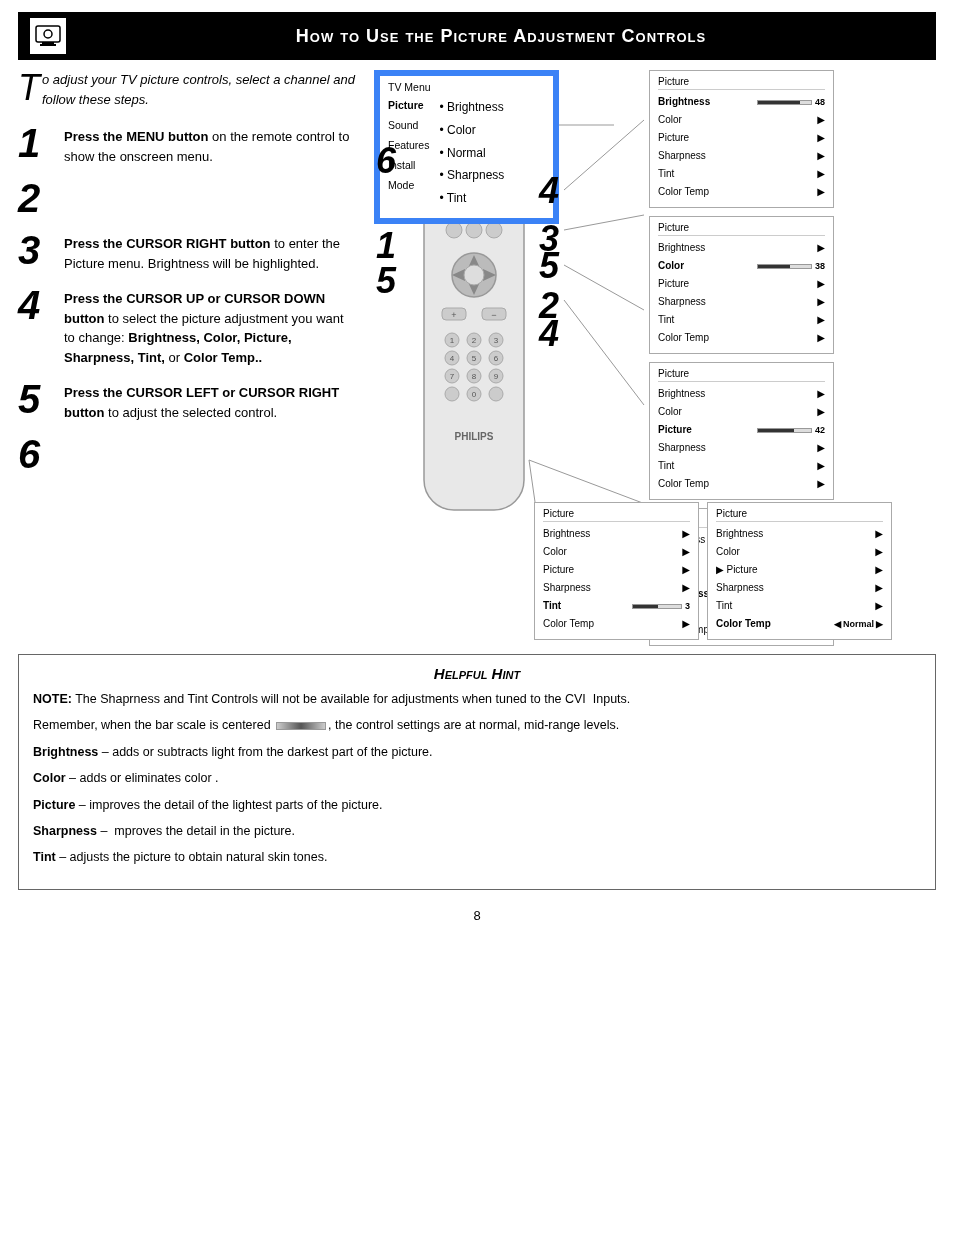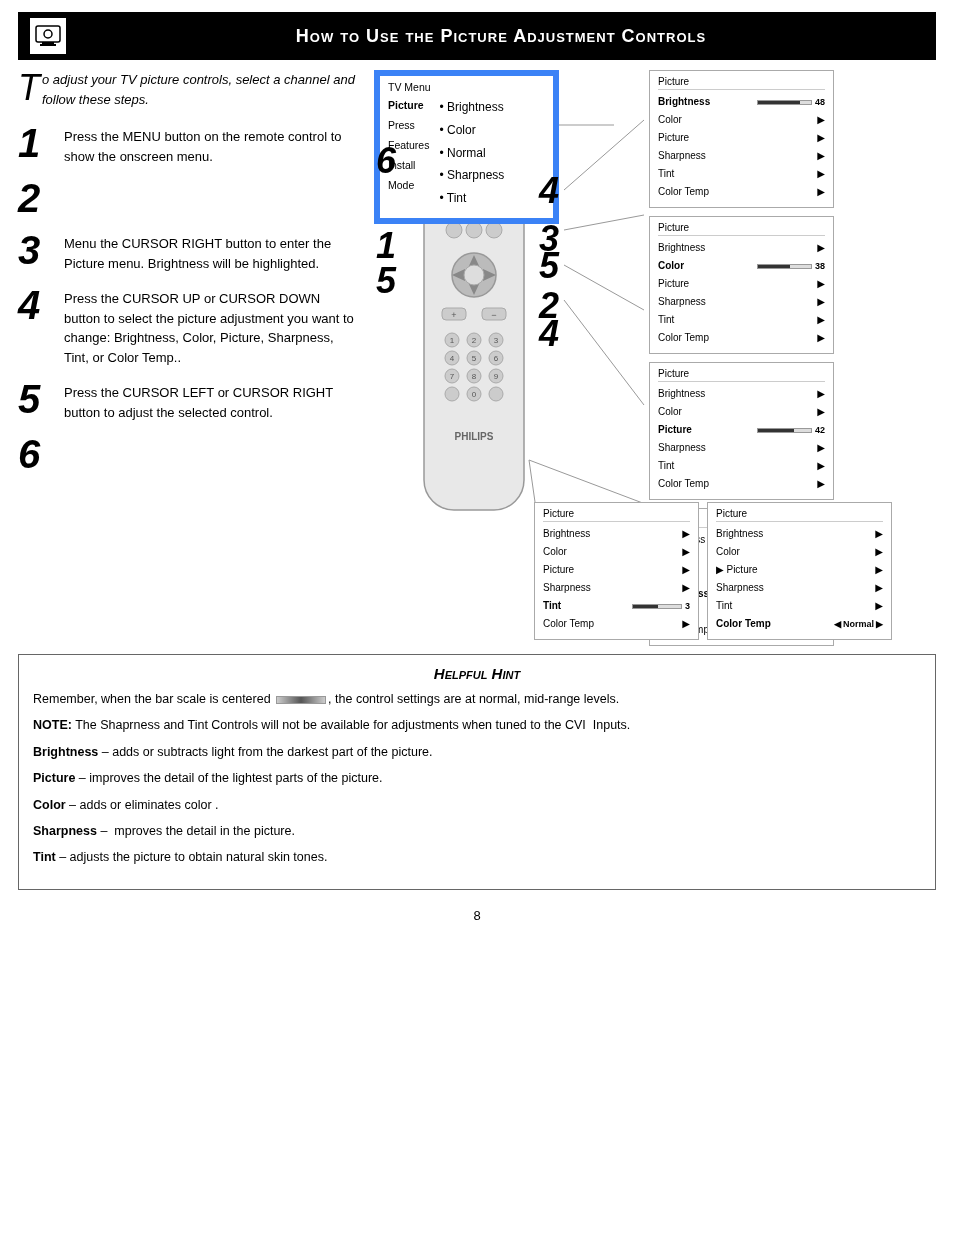--- a/index.html
+++ b/index.html
@@ -84,21 +84,21 @@
       min-width: 36px;
       margin-right: 10px;
       font-style: italic;
     }
     .step-text {
       font-size: 13px;
       line-height: 1.5;
       padding-top: 4px;
     }
     .step-text strong {
-      font-weight: normal;
+      font-weight: bold;
     }
 
     
     .right-col {
       flex: 1;
       position: relative;
     }
 
     
     .hint-box {
@@ -167,21 +167,21 @@
         <div class="step-text">
           <strong>Press the MENU button</strong> on the remote control to show the onscreen menu.
         </div>
       </li>
       <li class="step-item">
         <span class="step-number">2</span>
       </li>
       <li class="step-item">
         <span class="step-number">3</span>
         <div class="step-text">
-          <strong>Menu the CURSOR RIGHT button</strong> to enter the Picture menu. Brightness will be highlighted.
+          <strong>Press the CURSOR RIGHT button</strong> to enter the Picture menu. Brightness will be highlighted.
         </div>
       </li>
       <li class="step-item">
         <span class="step-number">4</span>
         <div class="step-text">
           <strong>Press the CURSOR UP or CURSOR DOWN button</strong> to select the picture adjustment you want to change: <strong>Brightness, Color, Picture, Sharpness, Tint,</strong> or <strong>Color Temp..</strong>
         </div>
       </li>
       <li class="step-item">
         <span class="step-number">5</span>
@@ -197,21 +197,21 @@
 
   <div class="right-col">
     <div style="position:relative; width:460px; height:570px;">
 
       <div style="position:absolute; top:0; left:0; z-index:2;">
         <div style="border:6px solid #3b82f6; background:#fff; width:185px; padding:5px 8px 8px 8px; font-size:10.5px;">
           <div style="font-size:10.5px; margin-bottom:3px;">TV Menu</div>
           <div style="display:flex; gap:10px;">
             <div style="font-size:10.5px; line-height:1.9;">
               <div style="font-weight:bold;">Picture</div>
-              <div>Press</div>
+              <div>Sound</div>
               <div>Features</div>
               <div>Install</div>
               <div>Mode</div>
             </div>
             <div style="font-size:12px; line-height:1.9;">
               <div>• Brightness</div>
               <div>• Color</div>
               <div>• Normal</div>
               <div>• Sharpness</div>
               <div>• Tint</div>
@@ -498,33 +498,33 @@
         <line x1="155" y1="390" x2="340" y2="460" stroke="#999" stroke-width="1"></line>
       </svg>
     </div>
   </div>
 </div>
 
 <div class="hint-box">
   <div class="hint-title">Helpful Hint</div>
   <div class="hint-body">
     <p>
+      <strong>NOTE:</strong> The Shaprness and Tint Controls will not be available for adjustments when tuned to the CVI&nbsp; Inputs.
+    </p>
+    <p>
       Remember, when the bar scale is centered <span class="bar-scale-inline"></span>, the control settings are at normal, mid-range levels.
     </p>
     <p>
-      <strong>NOTE:</strong> The Shaprness and Tint Controls will not be available for adjustments when tuned to the CVI&nbsp; Inputs.
-    </p>
-    <p>
       <strong>Brightness</strong> – adds or subtracts light from the darkest part of the picture.
     </p>
     <p>
+      <strong>Color</strong> – adds or eliminates color .
+    </p>
+    <p>
       <strong>Picture</strong> – improves the detail of the lightest parts of the picture.
-    </p>
-    <p>
-      <strong>Color</strong> – adds or eliminates color .
     </p>
     <p>
       <strong>Sharpness</strong> –&nbsp; mproves the detail in the picture.
     </p>
     <p>
       <strong>Tint</strong> – adjusts the picture to obtain natural skin tones.
     </p>
   </div>
 </div>
 

